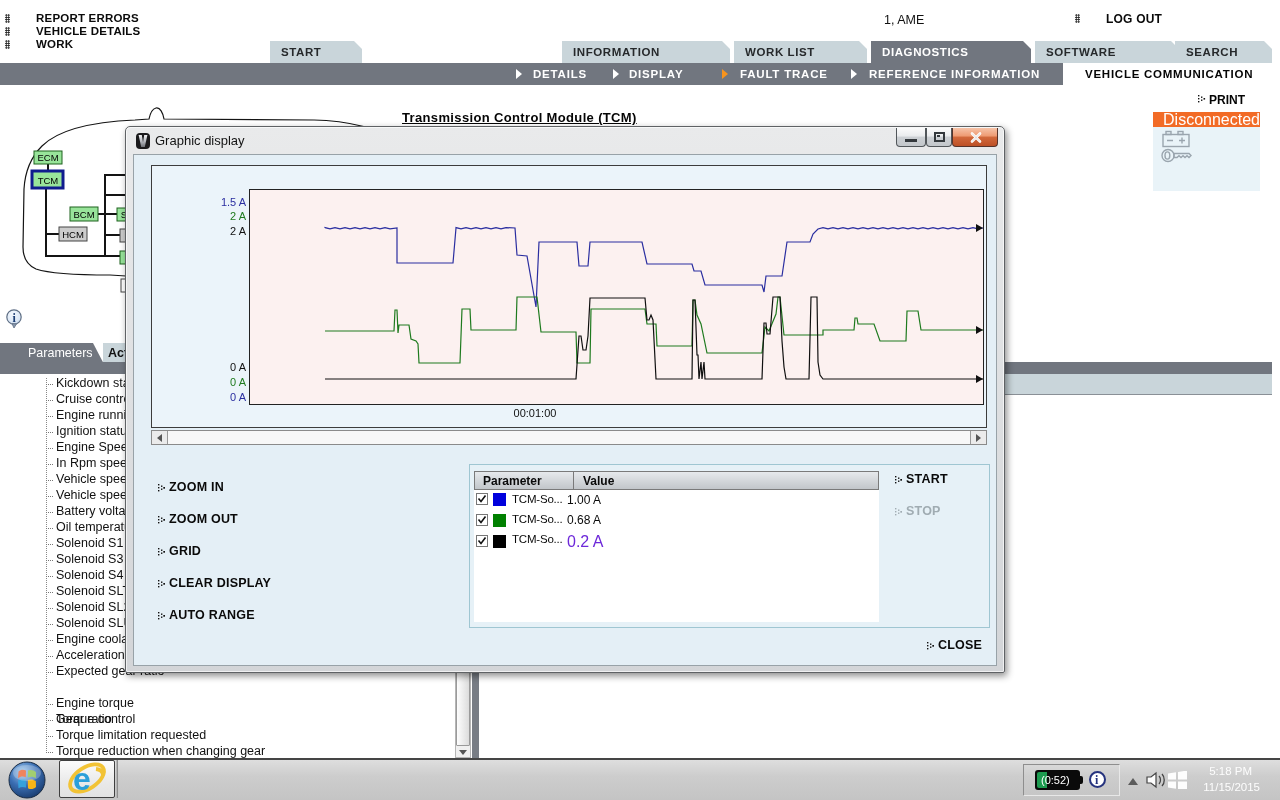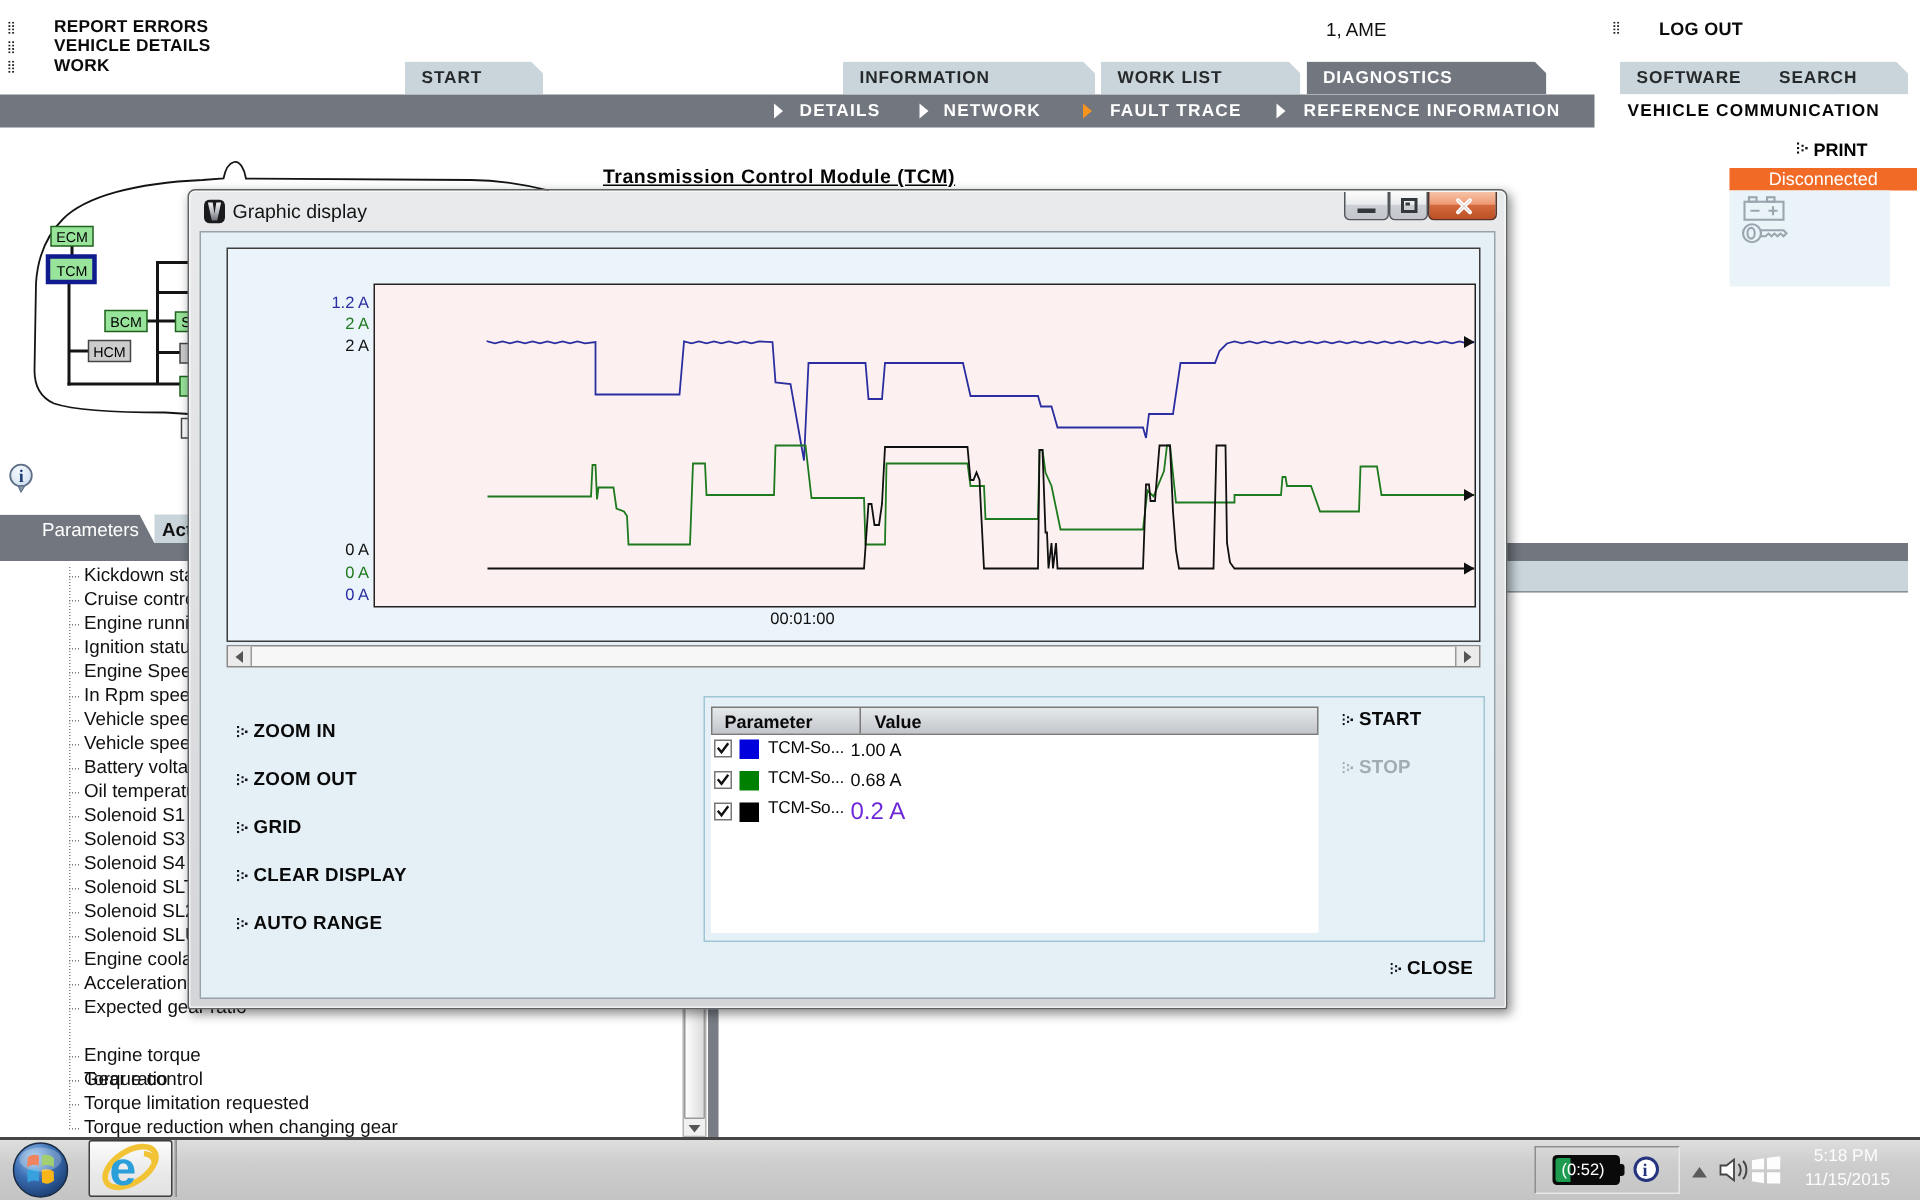--- a/index.html
+++ b/index.html
@@ -38,48 +38,48 @@
 <div class="toplink" style="left:16px;top:38px;">WORK</div>
 
 <div class="abs" style="left:884px;top:13px;font-size:12.5px;color:#111;">1, AME</div>
 <div class="dgrid" style="left:1075px;top:14px;"></div>
 <div class="toplink" style="left:1086px;top:12px;font-size:12px;">LOG OUT</div>
 
 <div class="tab" style="left:270px;width:92px;">START</div>
 <div class="tab" style="left:562px;width:168px;">INFORMATION</div>
 <div class="tab" style="left:734px;width:133px;">WORK LIST</div>
 <div class="tab active" style="left:871px;width:160px;">DIAGNOSTICS</div>
-<div class="tab" style="left:1080px;width:144px;">SOFTWARE</div>
+<div class="tab" style="left:1035px;width:144px;">SOFTWARE</div>
 <div class="tab" style="left:1175px;width:97px;">SEARCH</div>
 
 <div id="nav2"></div>
 <div class="arr" style="left:516px;top:69px;"></div>
 <div class="nav2item" style="left:533px;">DETAILS</div>
 <div class="arr" style="left:613px;top:69px;"></div>
-<div class="nav2item" style="left:629px;">NETWORK</div>
+<div class="nav2item" style="left:629px;">DISPLAY</div>
 <div class="arr" style="left:722px;top:69px;border-left-color:#f7941d;"></div>
 <div class="nav2item" style="left:740px;">FAULT TRACE</div>
 <div class="arr" style="left:851px;top:69px;"></div>
 <div class="nav2item" style="left:869px;">REFERENCE INFORMATION</div>
 <div class="abs b" style="left:1085px;top:68px;font-size:11.5px;color:#050505;letter-spacing:.75px;">VEHICLE COMMUNICATION</div>
 
 <div class="abs b" style="left:402px;top:110px;font-size:13px;color:#050505;letter-spacing:.35px;text-decoration:underline;">Transmission Control Module (TCM)</div>
 
 <svg class="abs" style="left:1198px;top:94px;" width="9" height="11" viewBox="0 0 9 11">
 <g fill="#111">
         <rect x="0" y="1" width="1.4" height="1.4"></rect>
         <rect x="0" y="4" width="1.4" height="1.4"></rect>
         <rect x="0" y="7" width="1.4" height="1.4"></rect>
         <rect x="3" y="2.5" width="1.4" height="1.4"></rect>
         <rect x="3" y="5.5" width="1.4" height="1.4"></rect>
         <rect x="5.5" y="4" width="1.6" height="1.6"></rect>
       </g>
     </svg>
 <div class="abs b" style="left:1209px;top:93px;font-size:12px;color:#050505;">PRINT</div>
-<div class="abs" style="left:1153px;top:112px;width:125px;height:15px;background:#f26b26;color:#fff;font-size:12px;text-align:center;line-height:15px;">Disconnected</div>
+<div class="abs" style="left:1153px;top:112px;width:107px;height:15px;background:#f26b26;color:#fff;font-size:16px;text-align:right;line-height:15px;">Disconnected</div>
 <div class="abs" style="left:1153px;top:127px;width:107px;height:64px;background:#e9f3f8;"></div>
 <svg class="abs" style="left:1162px;top:130px;" width="30" height="18" viewBox="0 0 30 18">
  <g fill="none" stroke="#9aa5ae" stroke-width="1.4">
   <rect x="1" y="4.5" width="26" height="12"></rect>
   <rect x="4" y="1.5" width="5" height="3"></rect>
   <rect x="16" y="1.5" width="5" height="3"></rect>
   <path d="M5,10.5 L11,10.5 M17,10.5 L23,10.5 M20,7.5 L20,13.5"></path>
  </g>
     </svg>
 <svg class="abs" style="left:1161px;top:147px;" width="32" height="17" viewBox="0 0 32 17">
@@ -199,21 +199,21 @@
    <svg style="position:absolute;left:16px;top:3px;" width="14" height="13" viewBox="0 0 14 13">
           <path d="M3,2.5 L11,10.5 M11,2.5 L3,10.5" stroke="#fff" stroke-width="2.6" stroke-linecap="round"></path>
           <path d="M3,2.5 L11,10.5 M11,2.5 L3,10.5" stroke="#3a2d2d" stroke-width="0.6" opacity="0.3"></path>
         </svg>
       </div>
 
  <div class="abs" style="left:7px;top:27px;width:864px;height:512px;background:#e4eff6;border:1px solid #98a2a8;">
 
   <div class="abs" style="left:17px;top:10px;width:836px;height:263px;background:#ebf4fa;border:1px solid #3c3c3c;"></div>
   <div class="abs" style="left:115px;top:34px;width:735px;height:216px;background:#fcf1f0;border:1px solid #222;"></div>
-  <div class="abs" style="left:60px;top:41px;width:52px;text-align:right;font-size:11px;color:#2a2ea0;">1.2 A</div>
+  <div class="abs" style="left:60px;top:41px;width:52px;text-align:right;font-size:11px;color:#2a2ea0;">1.5 A</div>
   <div class="abs" style="left:60px;top:55px;width:52px;text-align:right;font-size:11px;color:#1e7a1e;">2 A</div>
   <div class="abs" style="left:60px;top:70px;width:52px;text-align:right;font-size:11px;color:#111;">2 A</div>
   <div class="abs" style="left:60px;top:206px;width:52px;text-align:right;font-size:11px;color:#111;">0 A</div>
   <div class="abs" style="left:60px;top:221px;width:52px;text-align:right;font-size:11px;color:#1e7a1e;">0 A</div>
   <div class="abs" style="left:60px;top:236px;width:52px;text-align:right;font-size:11px;color:#2a2ea0;">0 A</div>
   <div class="abs" style="left:358px;top:252px;width:86px;text-align:center;font-size:11px;color:#111;">00:01:00</div>
   <svg class="abs" style="left:115px;top:34px;" width="734" height="214" viewBox="0 0 734 214">
    <polyline points="76,39 76,38.6 81,39.9 86,38.6 91,39.9 96,38.6 101,39.9 106,38.6 111,39.9 116,38.6 121,39.9 126,38.6 131,39.9 136,38.6 141,39.9 148,39 148,74 204,74 207,39 207,38.6 212,39.9 217,38.6 222,39.9 227,38.6 232,39.9 237,38.6 242,39.9 247,38.6 252,39.9 257,38.6 266,39 268,66 278,67 287,118 290,53 328,53 330,77 339,77 341,53 393,53 398,75 443,75 445,82 452,82 456,96 513,96 515,103 517,87 533,87 538,53 561,53 564,45 569,40 574,38.6 579,39.9 584,38.6 589,39.9 594,38.6 599,39.9 604,38.6 609,39.9 614,38.6 619,39.9 624,38.6 629,39.9 634,38.6 639,39.9 644,38.6 649,39.9 654,38.6 659,39.9 664,38.6 669,39.9 674,38.6 679,39.9 684,38.6 689,39.9 694,38.6 699,39.9 704,38.6 709,39.9 714,38.6 719,39.9 724,38.6 729,39.9 734,39" fill="none" stroke="#2a2ea0" stroke-width="1.2"></polyline>
    <polyline points="76,142 145,142 146,121 148,121 149,144 150,136 160,136 162,150 167,152 169,155 170,174 211,174 213,120 221,120 222,141 267,141 268,108 288,108 292,143 327,143 328,174 341,174 342,120 396,120 398,135 407,135 408,157 443,157 444,111 446,111 448,126 452,135 458,164 513,164 516,138 520,142 527,125 529,108 531,108 535,146 574,146 574,141 605,141 606,129 608,129 609,135 625,135 631,152 657,152 658,122 669,122 672,141 734,141" fill="none" stroke="#1e7a1e" stroke-width="1.2"></polyline>
    <polyline points="76,190 327,190 330,147 332,147 334,161 337,161 339,147 341,109 396,109 398,131 400,131 402,126 404,131 407,190 443,190 444,111 446,111 448,166 449,166 450,190 452,173 453,190 455,173 456,190 513,190 515,134 517,134 518,145 521,145 524,108 531,108 533,152 535,178 537,190 560,190 562,108 568,108 569,173 571,186 574,190 734,190" fill="none" stroke="#101010" stroke-width="1.2"></polyline>

